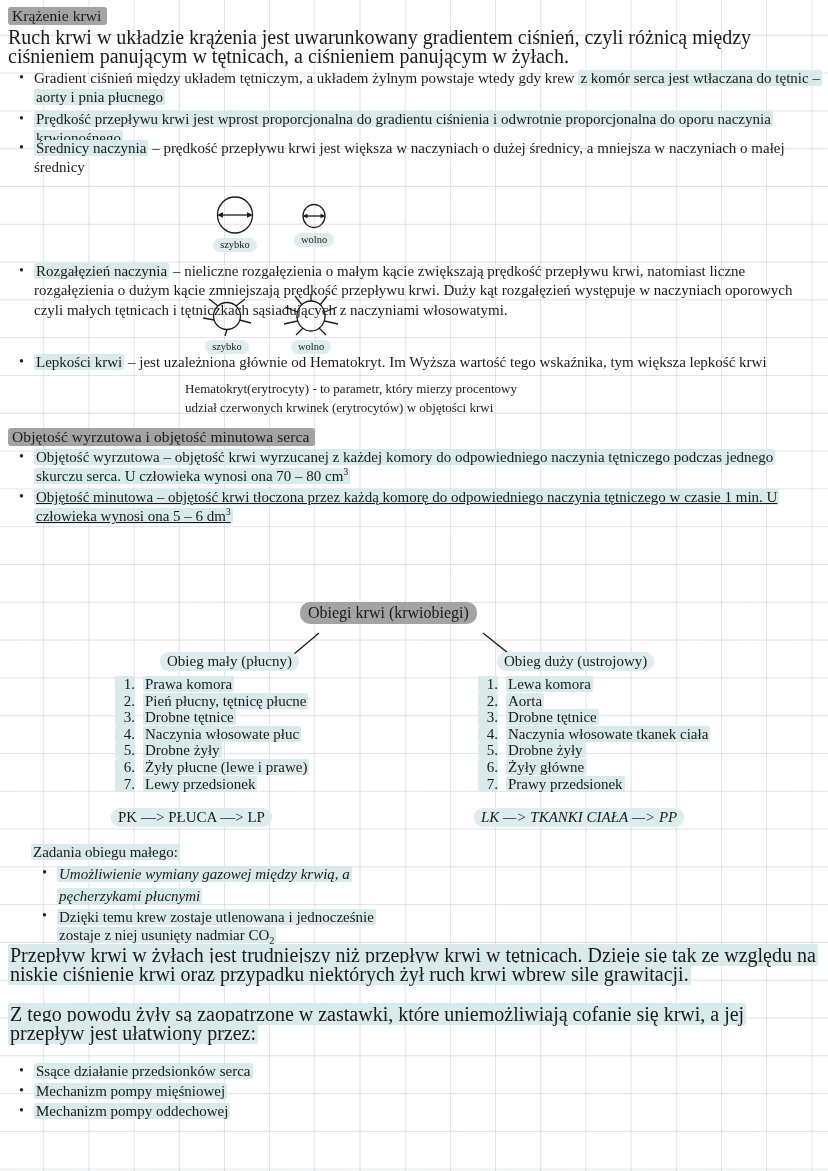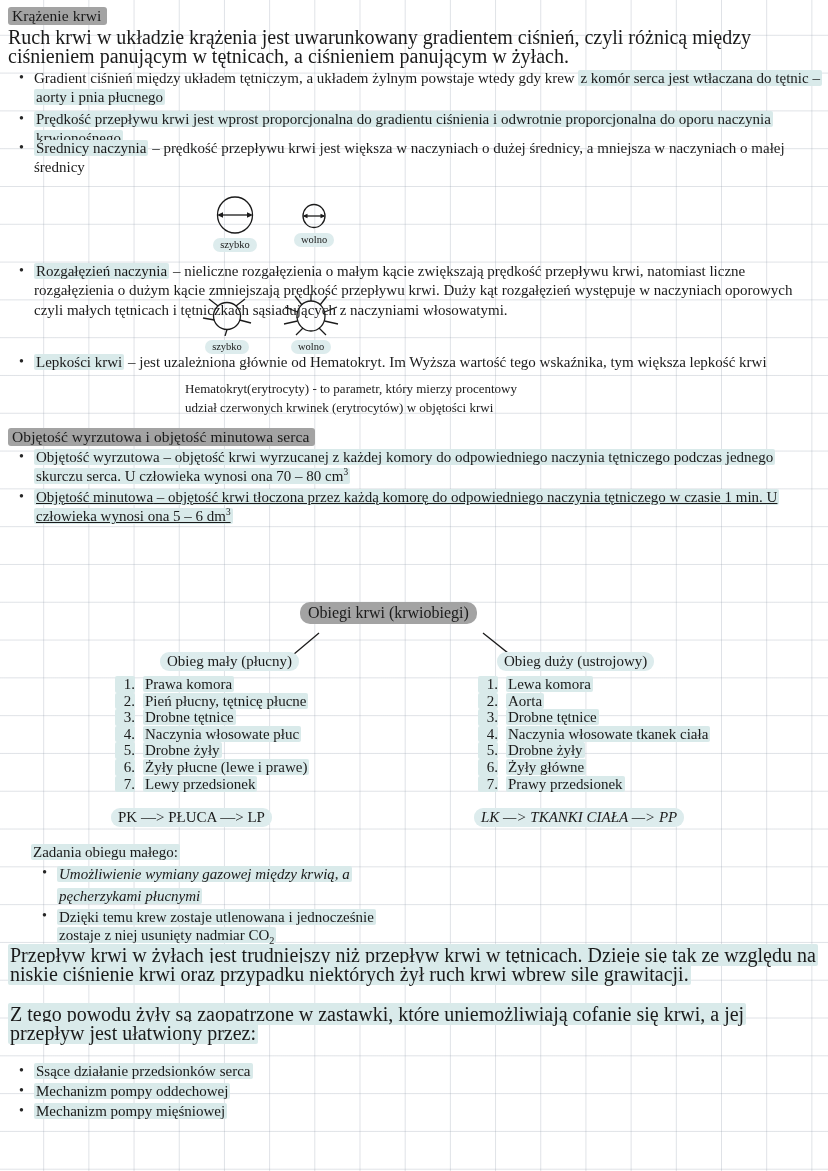--- a/index.html
+++ b/index.html
@@ -272,18 +272,18 @@
   </ol>
   <div class="abs" style="left:474px; top:809px; font-size:15px;font-style:italic;">
     <span class="hl-soft">LK —&gt; TKANKI CIAŁA —&gt; PP</span>
   </div>
 
   <div class="abs" style="left:8px; top:943px; width:812px;">
     <p class="para" style="margin-top:3px;"><span class="hl-body">Przepływ krwi w żyłach jest trudniejszy niż przepływ krwi w tętnicach. Dzieje się tak ze względu na niskie ciśnienie krwi oraz przypadku niektórych żył ruch krwi wbrew sile grawitacji.</span></p>
     <p class="para" style="margin-top:20px;"><span class="hl-body">Z tego powodu żyły są zaopatrzone w zastawki, które uniemożliwiają cofanie się krwi, a jej przepływ jest ułatwiony przez:</span></p>
     <ul class="bl" style="margin-top:18px;">
       <li><span class="hl-body">Ssące działanie przedsionków serca</span></li>
+      <li style="margin-top:1px;"><span class="hl-body">Mechanizm pompy mięśniowej</span></li>
       <li style="margin-top:1px;"><span class="hl-body">Mechanizm pompy oddechowej</span></li>
-      <li style="margin-top:1px;"><span class="hl-body">Mechanizm pompy mięśniowej</span></li>
     </ul>
   </div>
 
 </div>
 
 </body></html>

